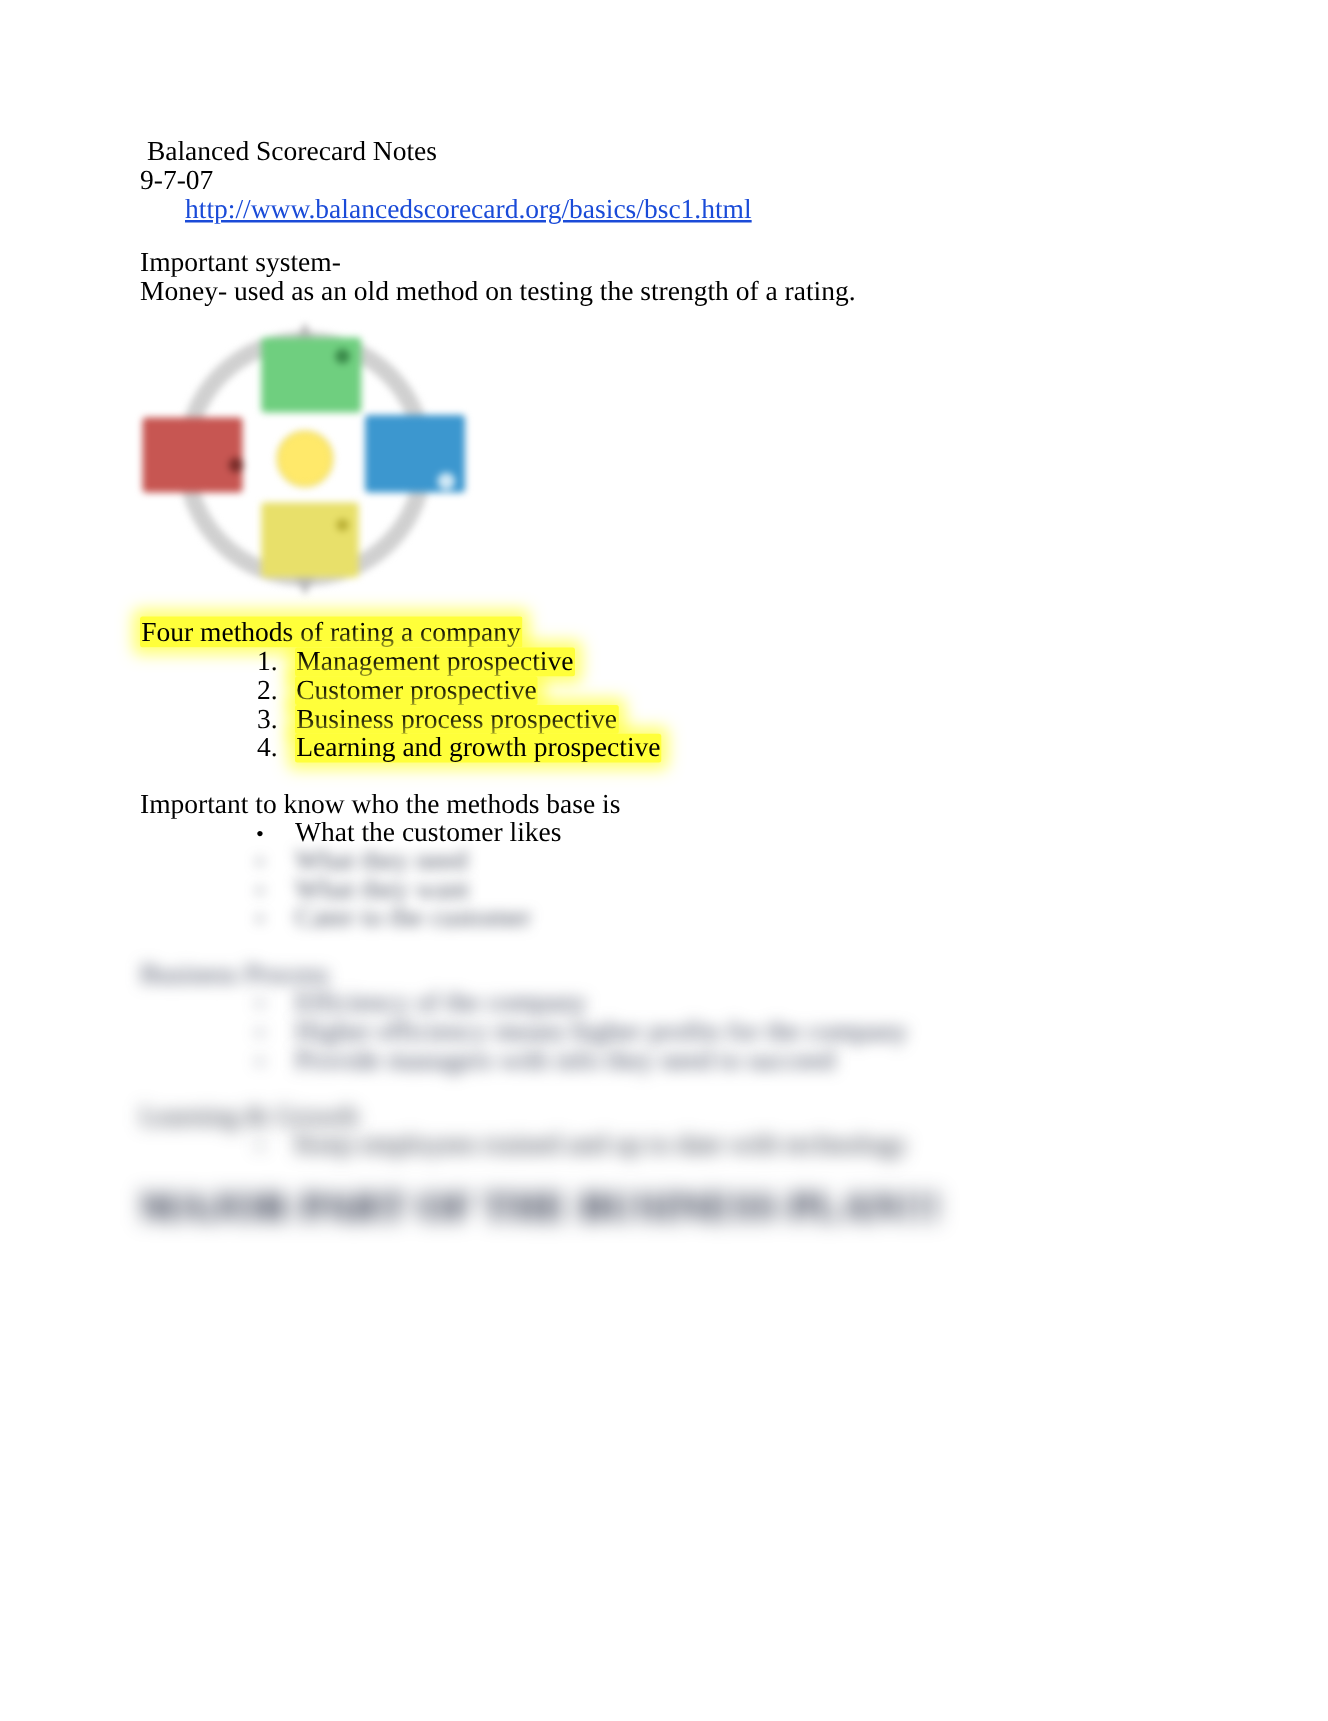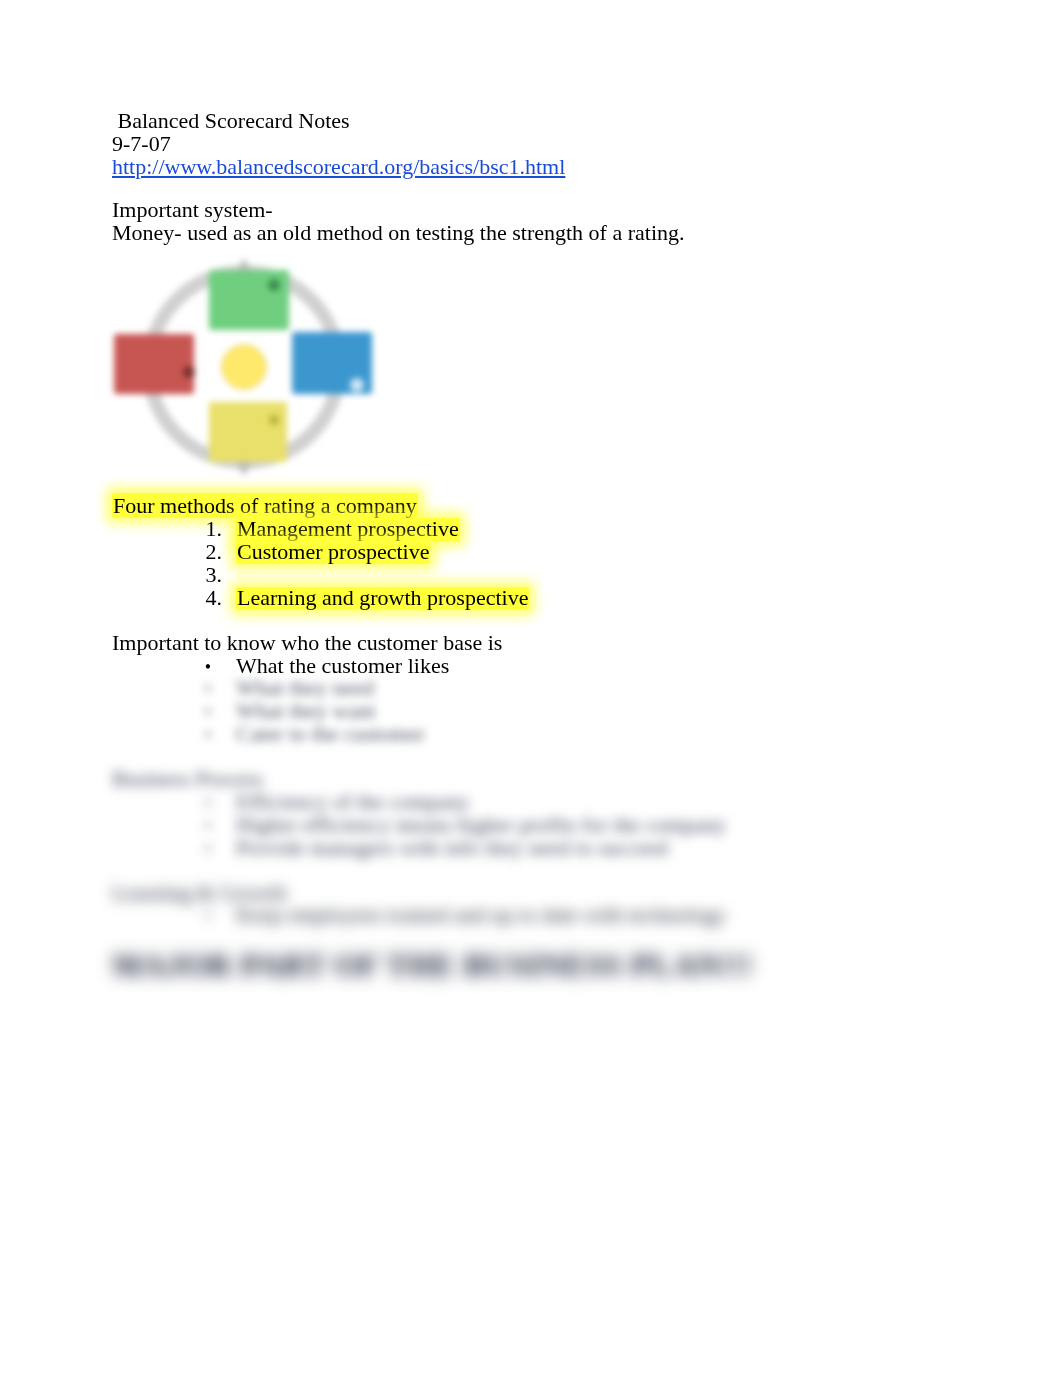--- a/index.html
+++ b/index.html
@@ -8,21 +8,21 @@
       font-family: 'Times New Roman', Times, serif;
       font-size: 22px;
       color: #000;
       width: 1062px;
       height: 1377px;
       padding: 110px 110px 0 112px;
       position: relative;
       line-height: 1.04;
     }
     .line { white-space: nowrap; }
-    .link { color: #1a4bd8; text-decoration: underline; }
+    .link { color: #1a4bd8; text-decoration: underline; margin-left: 36px; }
     .hl {
       background: #ffff3a;
       box-shadow: 0 0 12px 6px rgba(255,255,60,0.7);
       border-radius: 2px;
       padding: 0 1px;
     }
     .gap-sm { height: 20px; }
     .gap-md { height: 22px; }
     .diagram {
       margin: 8px 0 8px -18px;
@@ -116,30 +116,31 @@
   <li>
     <span class="num-cell">1.</span>
     <span class="hl">Management prospective</span>
   </li>
   <li>
     <span class="num-cell">2.</span>
     <span class="hl">Customer prospective</span>
   </li>
   <li>
     <span class="num-cell">3.</span>
+    <span class="hl">Business process prospective</span>
   </li>
   <li>
     <span class="num-cell">4.</span>
     <span class="hl">Learning and growth prospective</span>
   </li>
 </ol>
 
 <div class="gap-md"></div>
 
-<div class="line">Important to know who the customer base is</div>
+<div class="line">Important to know who the methods base is</div>
 
 <ul class="bul-list">
   <li>
     <span class="bul">•</span>
     <span>What the customer likes</span>
   </li>
   <li>
     <span class="bul blur1">•</span>
     <span class="blur1">What they need</span>
   </li>

